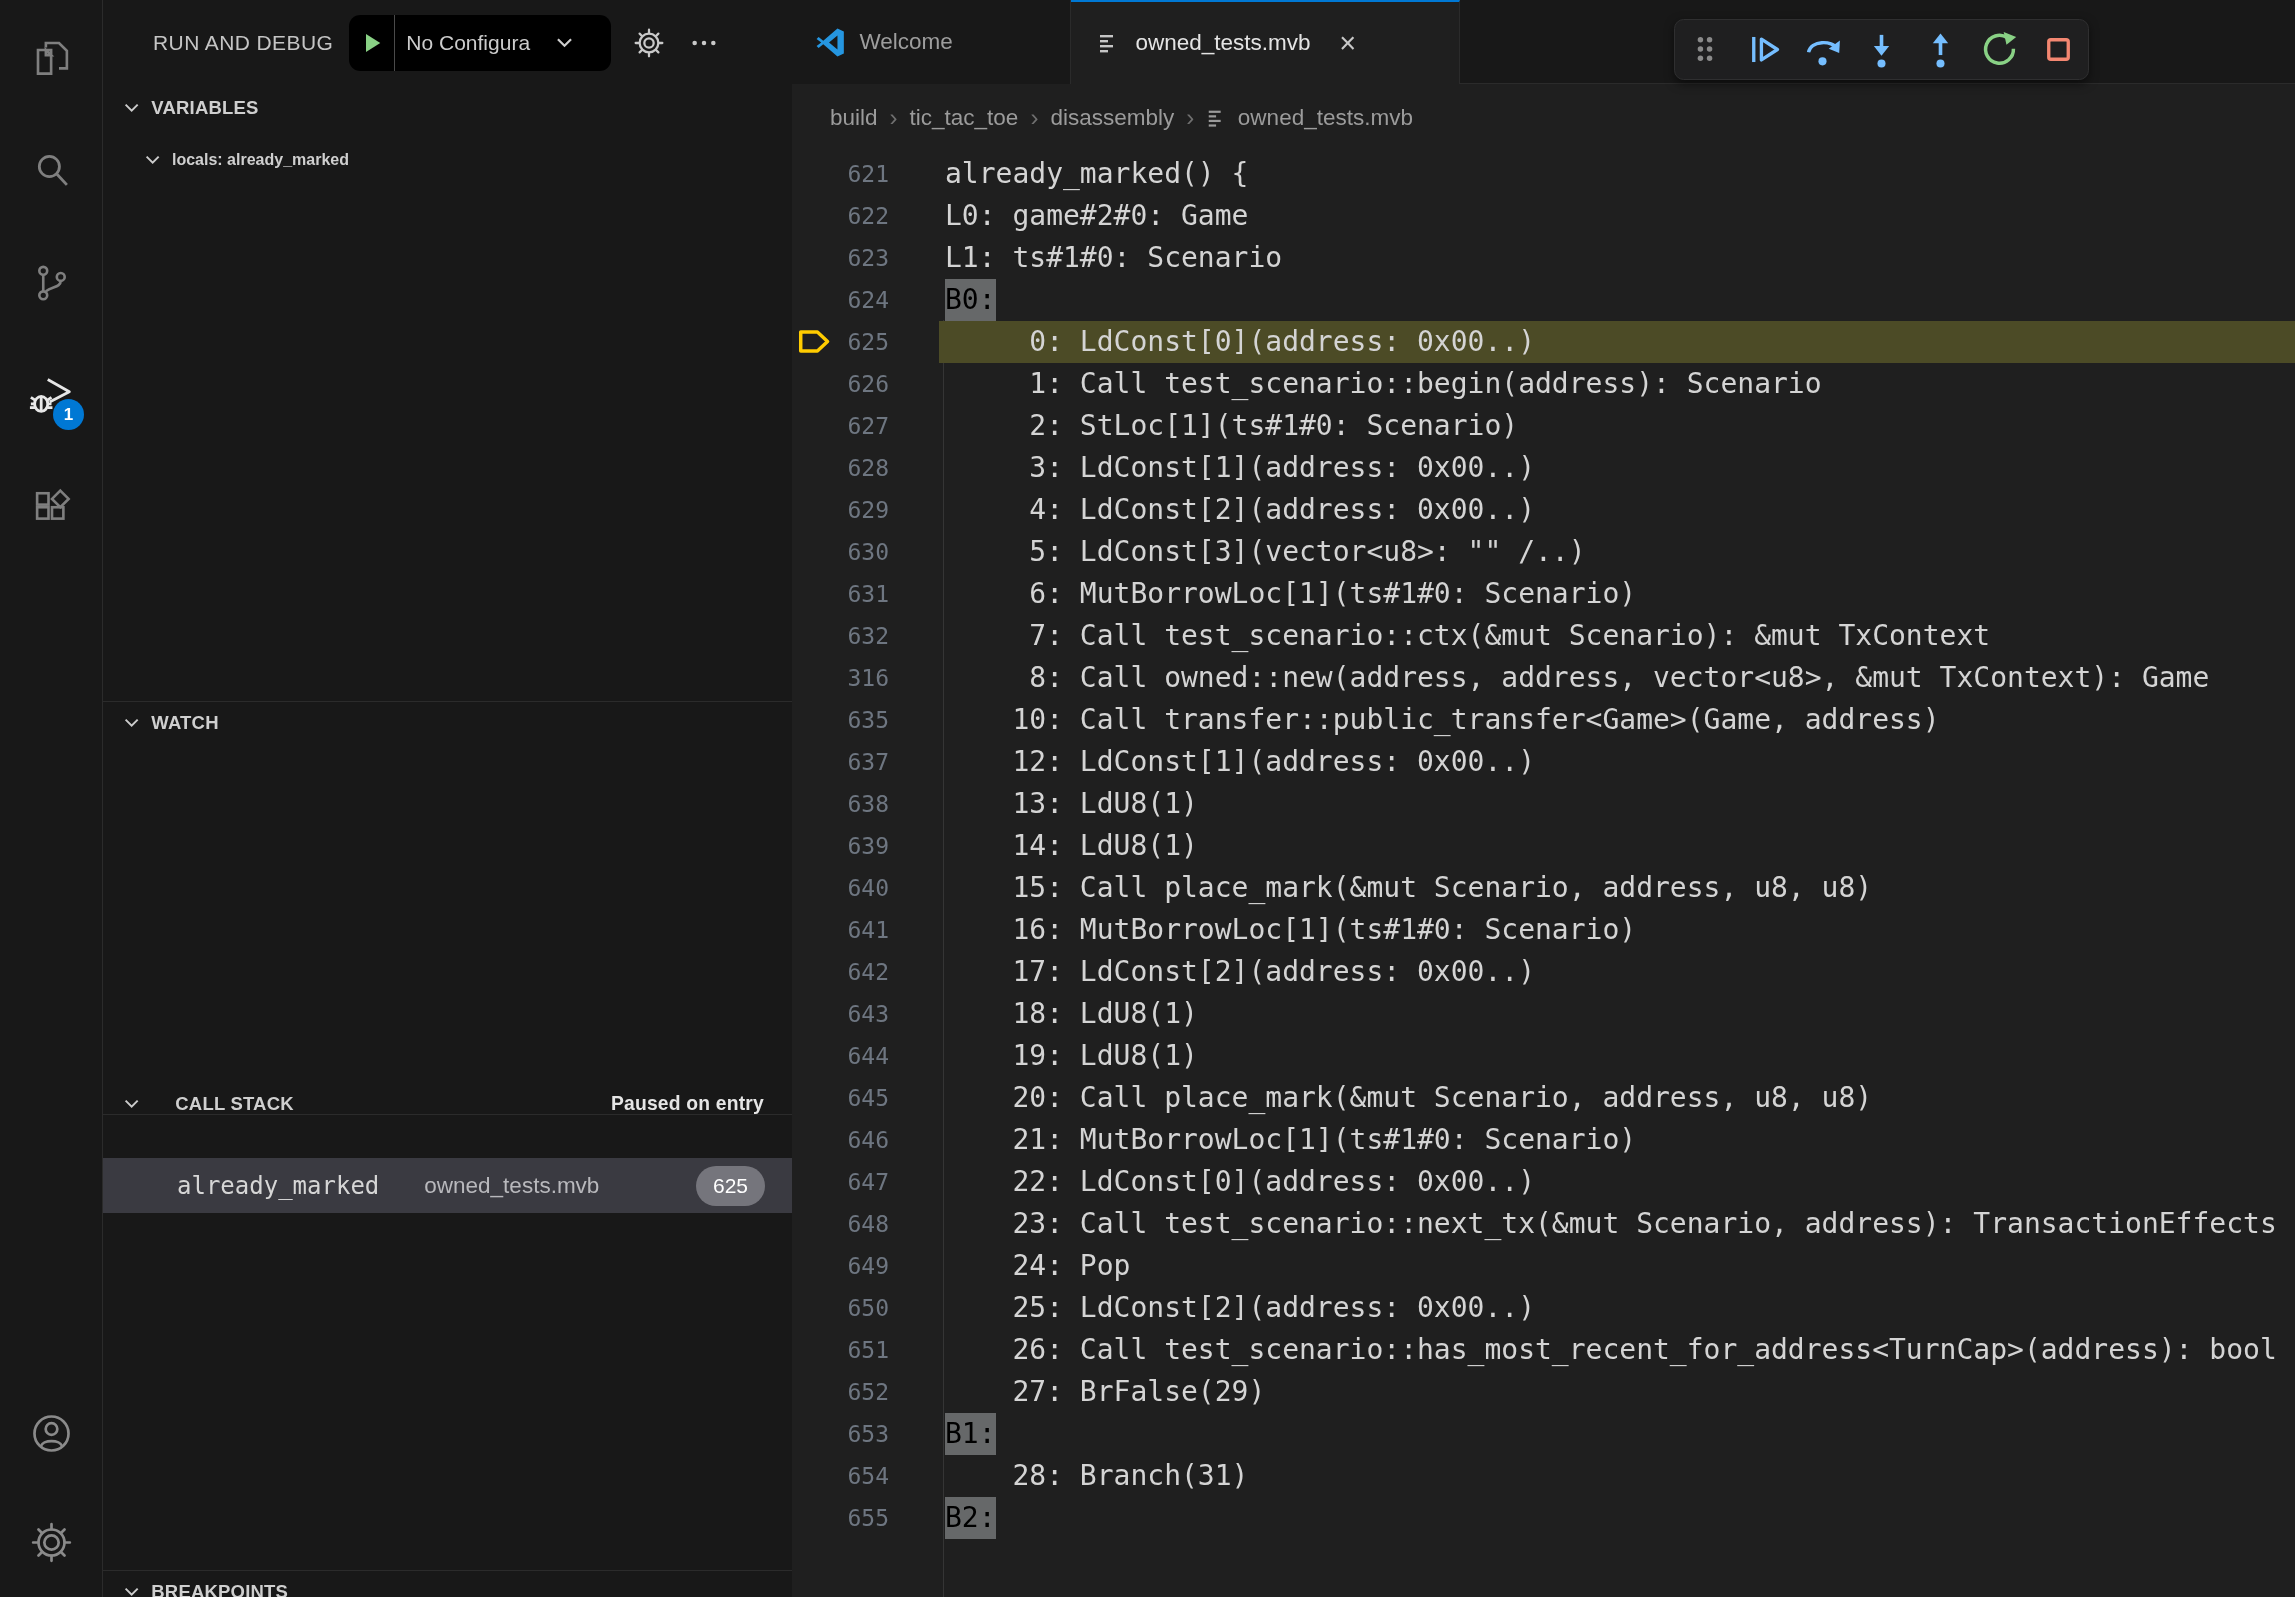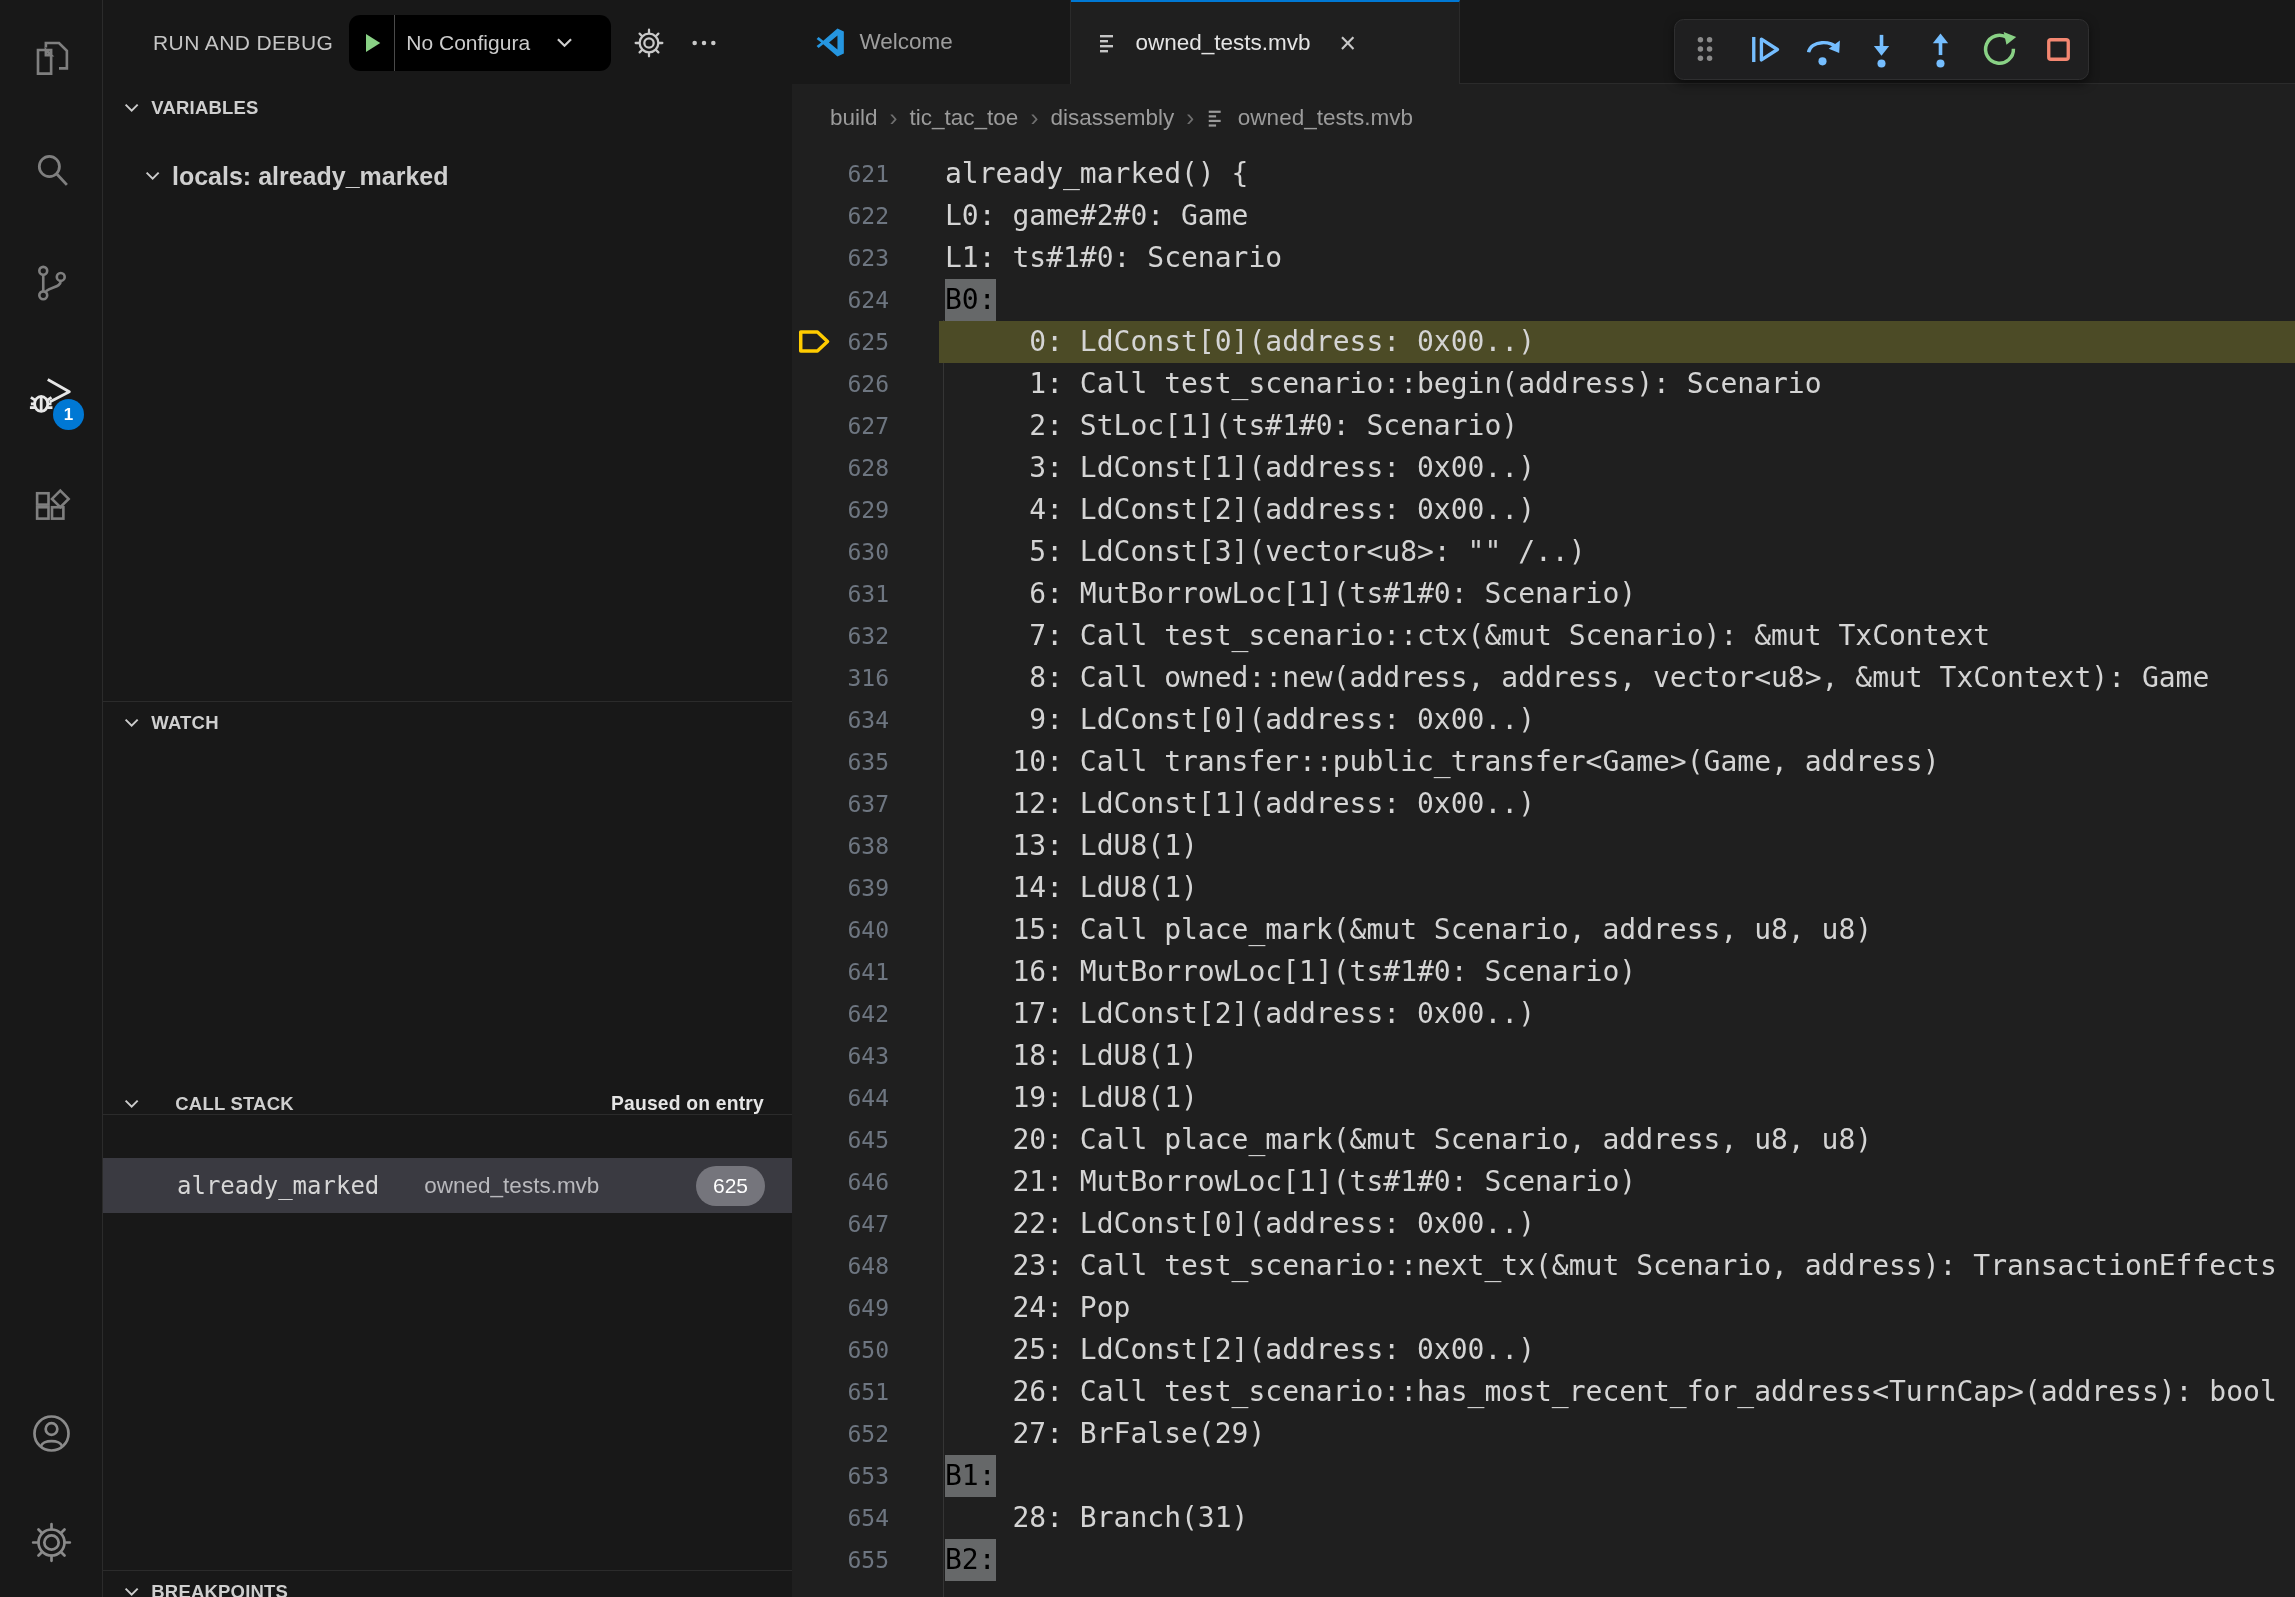--- a/index.html
+++ b/index.html
@@ -33,22 +33,22 @@
   .sb-hicon { margin-left:19.3px; width:37px; height:37px; display:flex; align-items:center; justify-content:center;
     color:#c9c9c9; cursor:pointer; }
   .sb-hicon.dots { margin-left:17.7px; }
 
   .sb-row { display:flex; align-items:center; color:#cfcfcf; }
   .sec-head { position:absolute; left:0; width:689px; height:40px; padding-left:19.3px;
     font-weight:700; font-size:18.5px; letter-spacing:0.2px; cursor:pointer; }
   .sec-head .chev { margin-right:9.7px; color:#cccccc; }
   .sec-divider { position:absolute; left:0; width:689px; border-top:0.8px solid #2b2b2b; }
   .vars-head { top:88px; }
-  .locals-row { position:absolute; left:0; top:155px; width:689px; height:42px; padding-left:40px;
-    font-size:25px; font-weight:600; cursor:pointer; }
+  .locals-row { position:absolute; left:0; top:139px; width:689px; height:42px; padding-left:40px;
+    font-size:16px; font-weight:600; cursor:pointer; }
   .locals-row .chev { margin-right:9.7px; color:#cccccc; }
   .watch-div { top:701px; }
   .watch-head { top:703px; }
   .cs-div { top:1114px; }
   .cs-head { top:1084px; padding-right:28px;gap:24px; }
   .cs-status { margin-left:auto; font-size:19.3px; font-weight:700; color:#e5e5e5; letter-spacing:0.2px; }
   .cs-frame { position:absolute; left:0; top:1158px; width:689px; height:55px; background:#3a3a41;
     display:flex; align-items:center; padding:0 27px 0 74px; cursor:pointer; }
   .cs-name { font-family:"DejaVu Sans Mono", monospace; font-size:24px; color:#d6d6d6; }
   .cs-file { margin-left:45px; font-size:22.5px; color:#b8b8bc; }
@@ -456,28 +456,20 @@
         <div class="code-row">
           <div class="gutter">
             <span class="ln">316</span>
           </div>
           <div class="body">
             <div class="code-text">     8: Call owned::new(address, address, vector&lt;u8&gt;, &amp;mut TxContext): Game</div>
           </div>
         </div>
         <div class="code-row">
           <div class="gutter">
-            <span class="ln">634</span>
-          </div>
-          <div class="body">
-            <div class="code-text">     9: LdConst[0](address: 0x00..)</div>
-          </div>
-        </div>
-        <div class="code-row">
-          <div class="gutter">
             <span class="ln">635</span>
           </div>
           <div class="body">
             <div class="code-text">    10: Call transfer::public_transfer&lt;Game&gt;(Game, address)</div>
           </div>
         </div>
         <div class="code-row">
           <div class="gutter">
             <span class="ln">637</span>
           </div>

